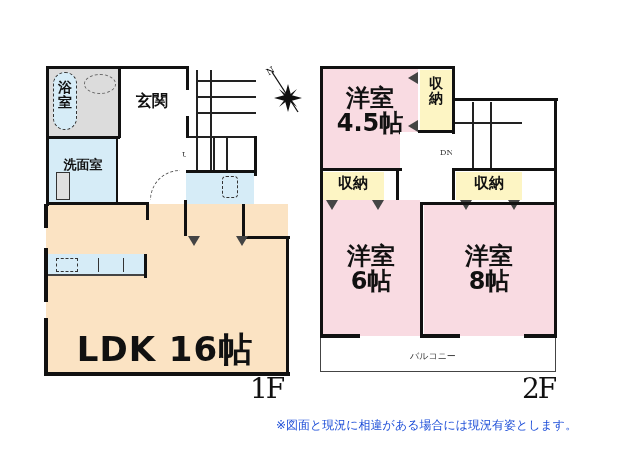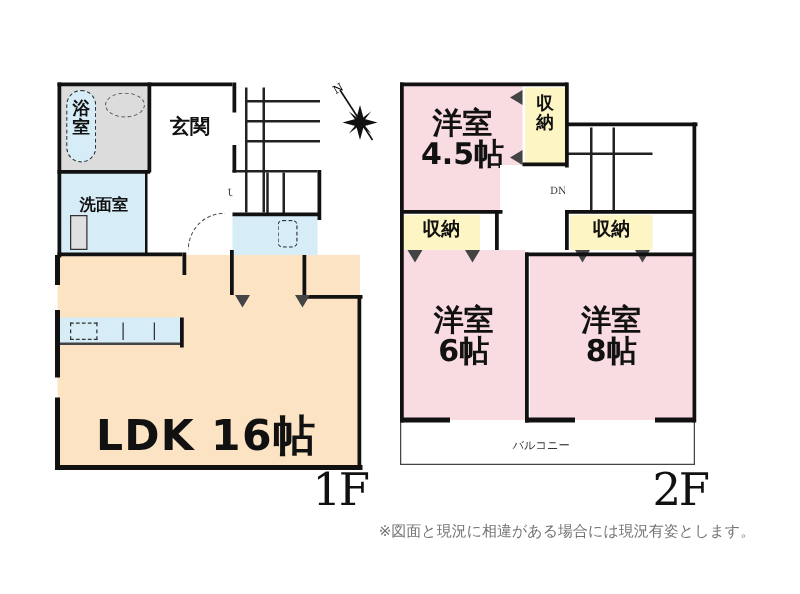--- a/index.html
+++ b/index.html
@@ -2,22 +2,22 @@
 <html><head>
 <meta charset="utf-8">
 <style>
   html,body{margin:0;padding:0;}
   body{width:640px;height:475px;background:#ffffff;position:relative;overflow:hidden;font-family:"DejaVu Sans","Liberation Sans",sans-serif;}
   .abs{position:absolute;box-sizing:border-box;}
   .wall{background:#111;position:absolute;}
   .room-label{position:absolute;font-weight:bold;color:#111;text-align:center;line-height:1.05;font-family:"DejaVu Sans",sans-serif;}
   .stair-line{position:absolute;background:#222;}
   .dotted-arc{position:absolute;border:1.5px dashed #444;border-radius:50%;box-sizing:border-box;}
-  .floor-label{position:absolute;font-family:"DejaVu Serif","Liberation Serif",serif;font-size:36px;color:#111;letter-spacing:-2px;}
-  .note{position:absolute;font-size:12px;color:#737373;font-family:"DejaVu Sans",sans-serif;margin-left:27px;}
+  .floor-label{position:absolute;font-family:"DejaVu Serif","Liberation Serif",serif;font-size:28px;color:#111;letter-spacing:-2px;}
+  .note{position:absolute;font-size:12px;color:#1d4ed8;font-family:"DejaVu Sans",sans-serif;}
   .small-label{position:absolute;font-family:"DejaVu Serif",serif;font-size:8px;color:#333;}
   .tri{position:absolute;width:0;height:0;}
 </style>
 </head>
 <body>
 
 <div>
 
   <div class="abs" style="left:48px;top:68px;width:72px;height:70px;background:#dcdcdc;"></div>
   <div class="abs" style="left:53px;top:72px;width:24px;height:58px;background:#d6ecf7;border:1.5px dashed #333;border-radius:12px;"></div>

